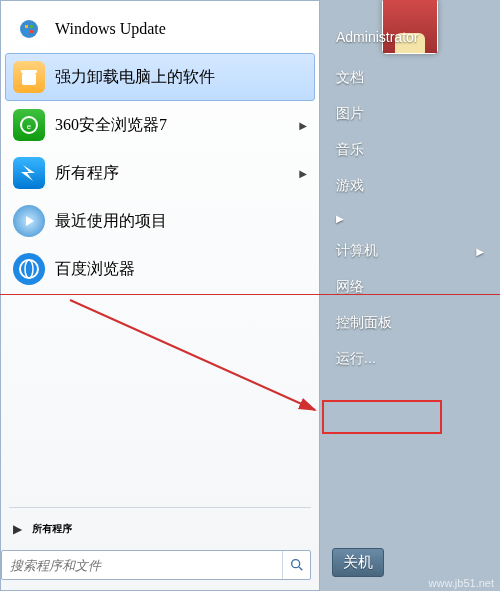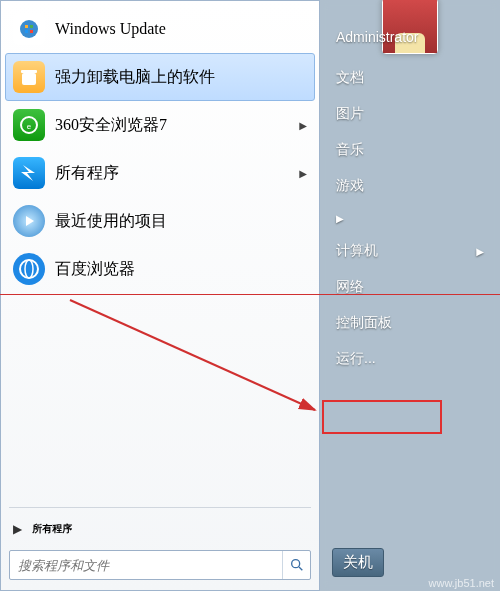--- a/index.html
+++ b/index.html
@@ -17,21 +17,21 @@
 .program-icon { width: 32px; height: 32px; margin-right: 10px; flex-shrink: 0; }
 .program-label { font-size: 16px; color: #000; flex: 1; font-family: Liberation Serif, serif; }
 .submenu-arrow { color: #444; font-size: 10px; margin-left: auto; }
 
 .separator { height: 1px; background: #d0d6de; margin: 6px 8px; }
 
 .all-programs { display: flex; align-items: center; padding: 8px 12px; cursor: pointer; }
 .all-programs .arrow { font-size: 12px; margin-right: 10px; color: #333; }
 .all-programs .label { font-size: 10px; color: #000; font-weight: bold; }
 
-.search-box { margin: 6px 8px 10px 8px; display: flex; align-items: center; border: 1px solid #9cb0c8; background: #fff; height: 30px; border-radius: 2px; }
+.search-box { margin: 6px 8px 10px 0; display: flex; align-items: center; border: 1px solid #9cb0c8; background: #fff; height: 30px; border-radius: 2px; }
 .search-input { flex: 1; border: none; outline: none; padding: 0 8px; font-size: 13px; font-style: italic; color: #888; background: transparent; }
 .search-icon { width: 28px; height: 100%; display: flex; align-items: center; justify-content: center; color: #3a6ea5; border-left: 1px solid #cdd8e4; }
 
 .right-panel { flex: 1; background: rgba(148,172,192,0.6); backdrop-filter: blur(4px); display: flex; flex-direction: column; padding-top: 20px; position: relative; }
 
 .user-pic { position: absolute; top: -2px; left: 50%; transform: translateX(-50%); width: 56px; height: 56px; border: 1px solid #fff; background: #c94040; border-radius: 4px; box-shadow: 0 0 6px rgba(0,0,0,0.3); }
 .user-pic-inner { width: 100%; height: 100%; background: linear-gradient(#d24a4a, #a03030); display: flex; align-items: flex-end; justify-content: center; }
 .user-pic-inner::after { content: ""; width: 30px; height: 20px; background: #f4e4a8; border-radius: 6px 6px 0 0; }
 
 .right-item { padding: 9px 16px; font-size: 14px; color: #fff; text-shadow: 0 1px 2px rgba(0,0,0,0.5); cursor: pointer; display: flex; align-items: center; justify-content: space-between; position: relative; }

